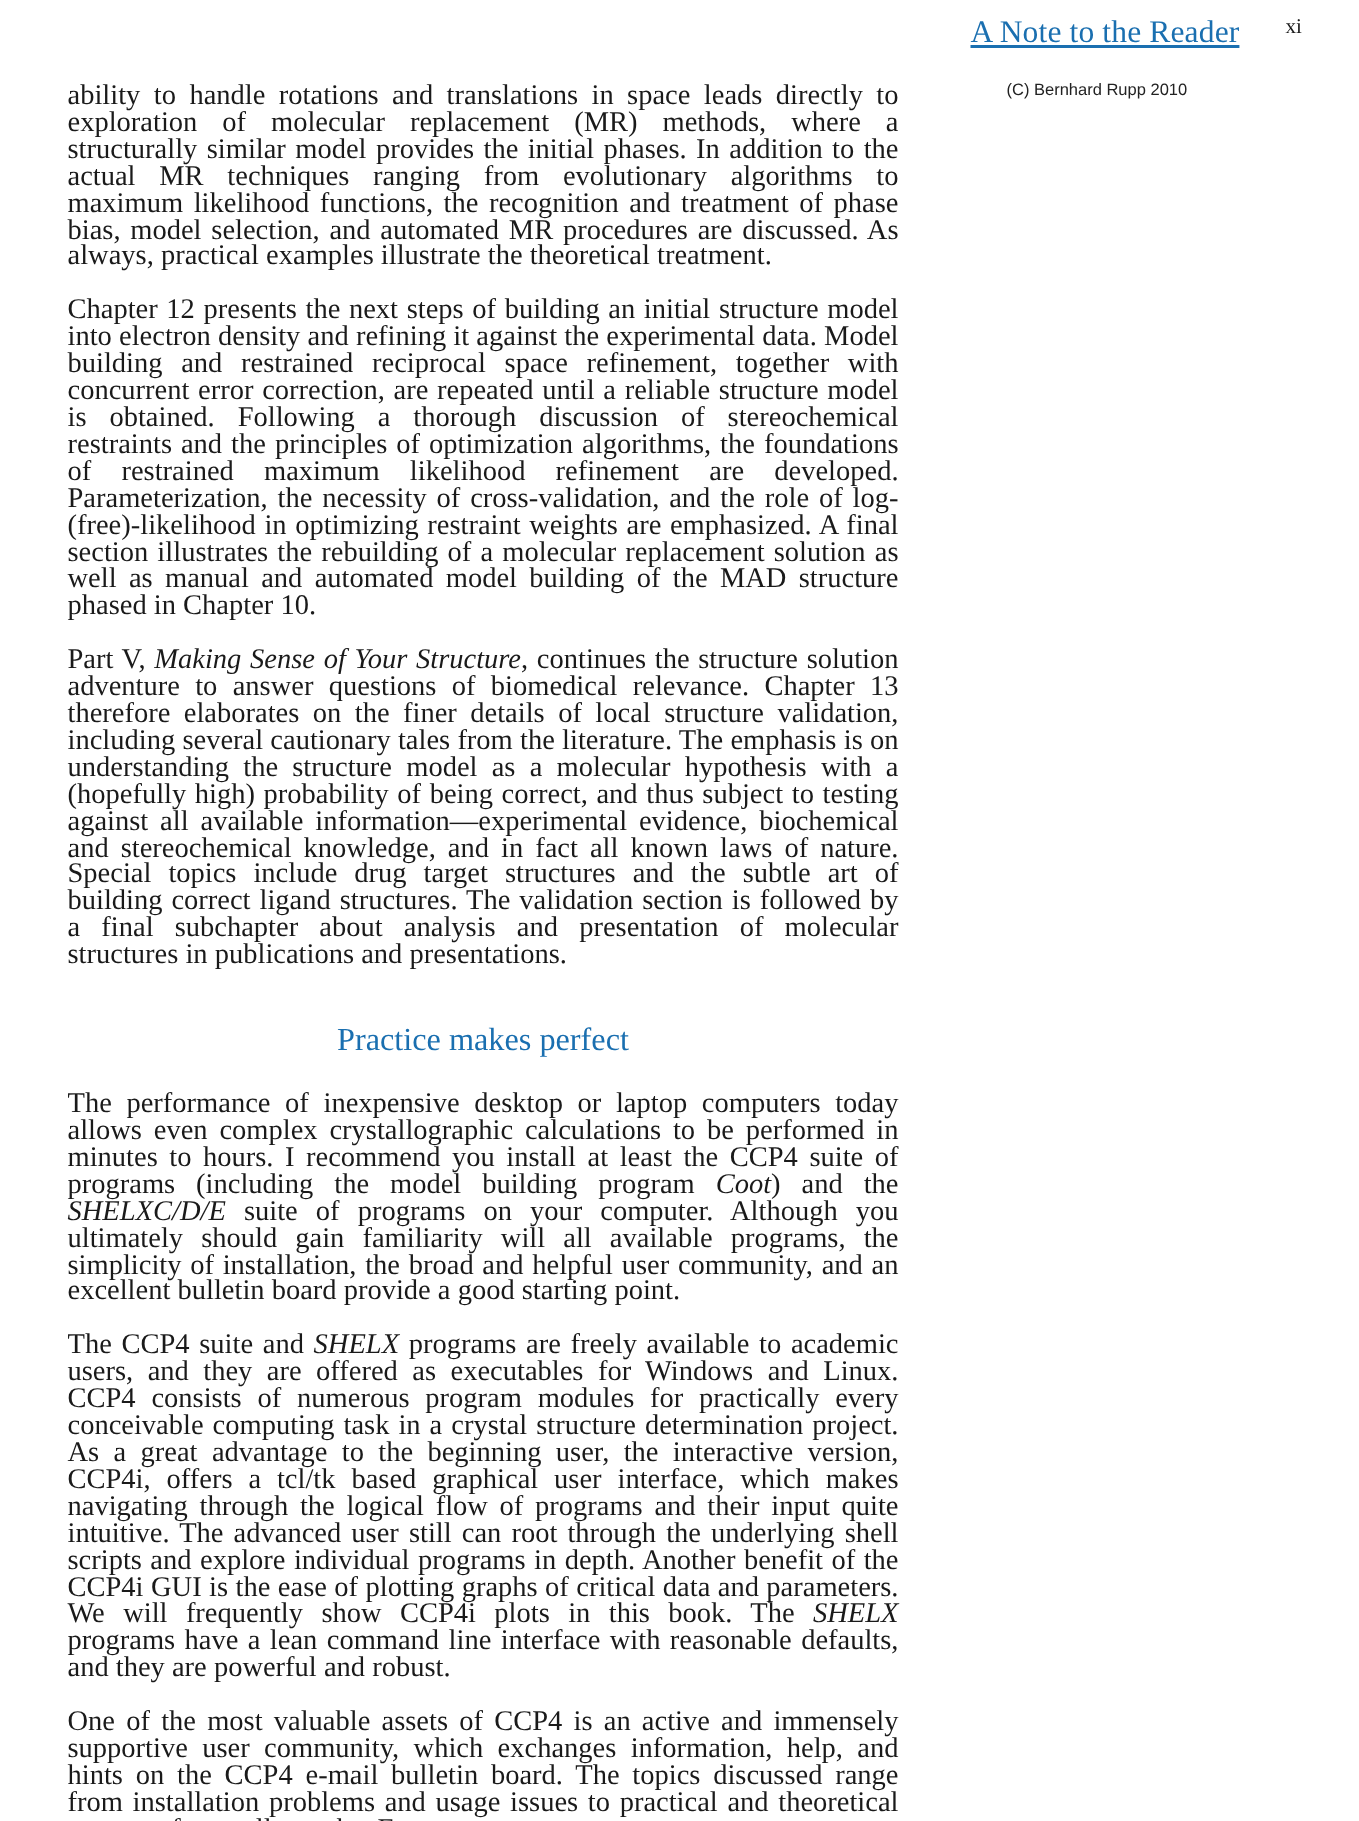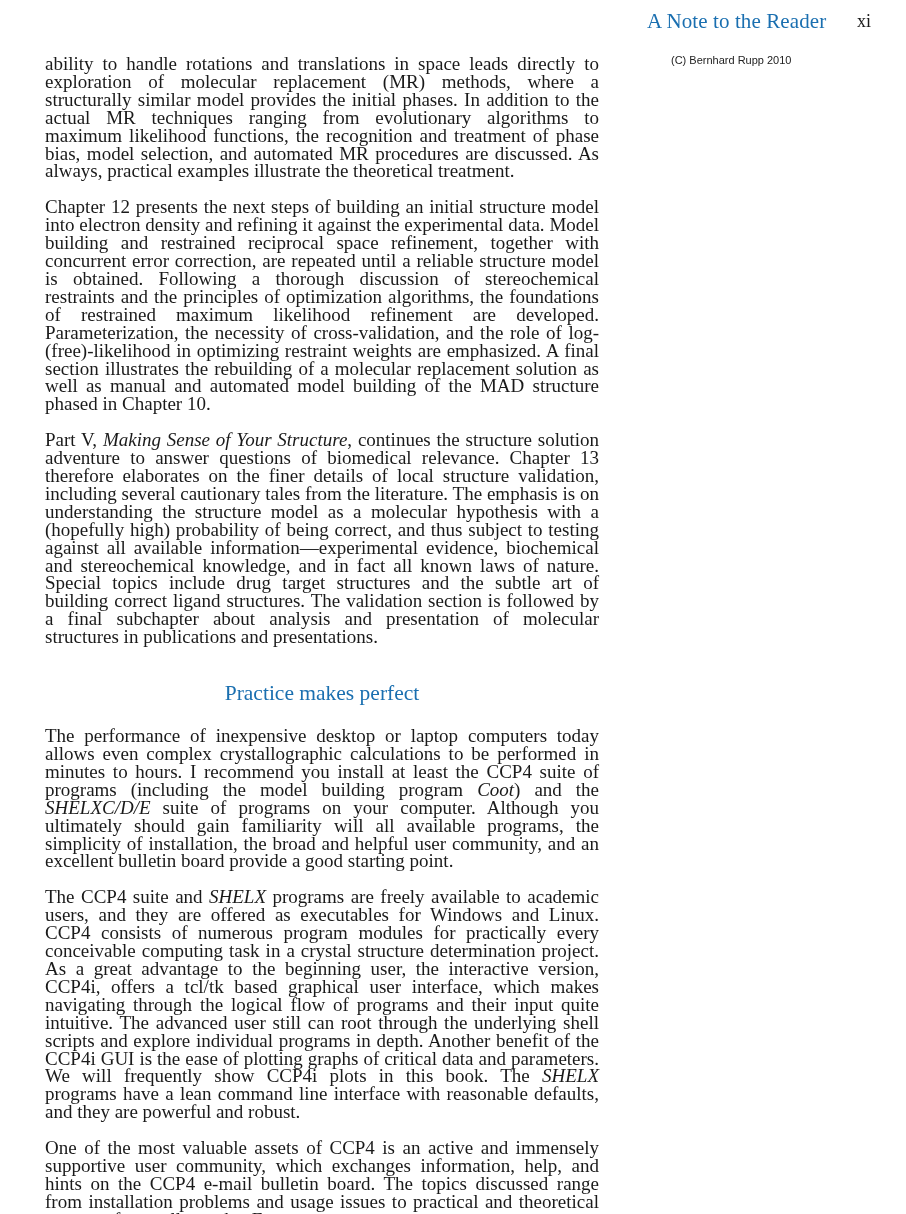--- a/index.html
+++ b/index.html
@@ -17,27 +17,28 @@
     }
     .running-head {
       position: absolute;
       top: 9px;
       left: 647px;
       font-family: "Liberation Serif", serif;
       font-size: 21px;
       color: #1a6fb0;
       letter-spacing: 0.1px;
       white-space: nowrap;
+      text-decoration: underline;
     }
     .page-number {
       position: absolute;
       top: 11px;
       left: 857px;
       font-family: "Liberation Serif", serif;
-      font-size: 18px;
+      font-size: 14px;
       color: #1a1a1a;
     }
     .copyright {
       position: absolute;
       top: 54px;
       left: 671px;
       font-family: "Liberation Sans", sans-serif;
       font-size: 11px;
       color: #222;
       white-space: nowrap;

